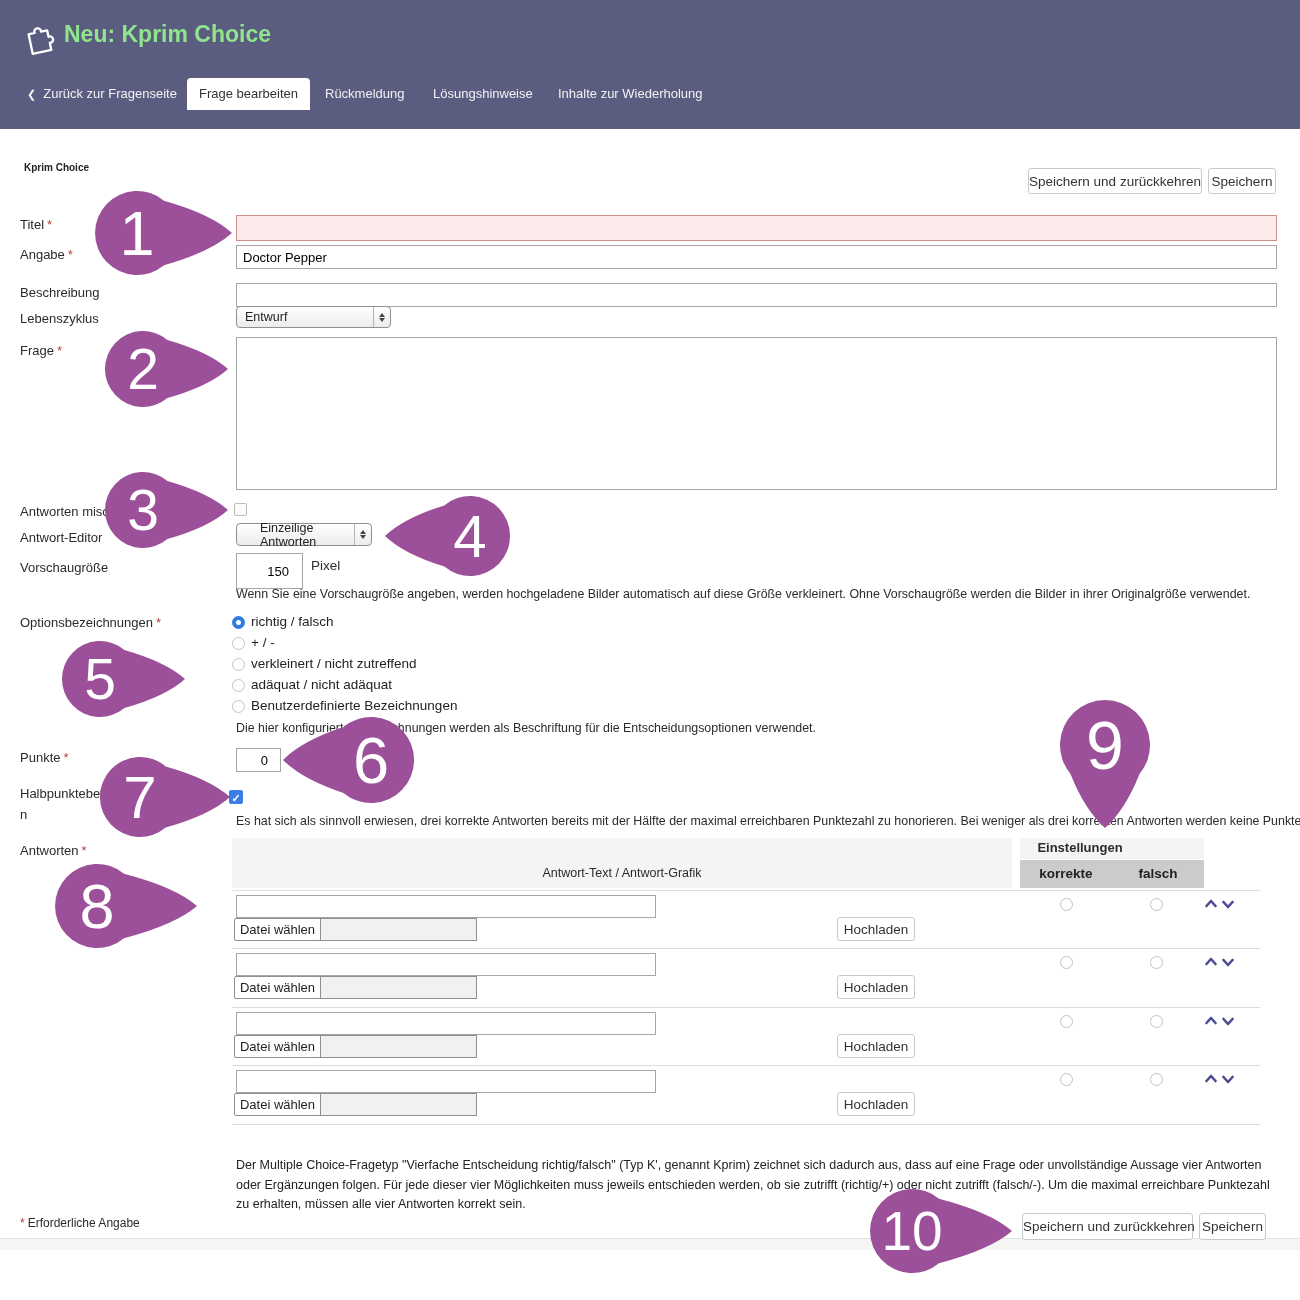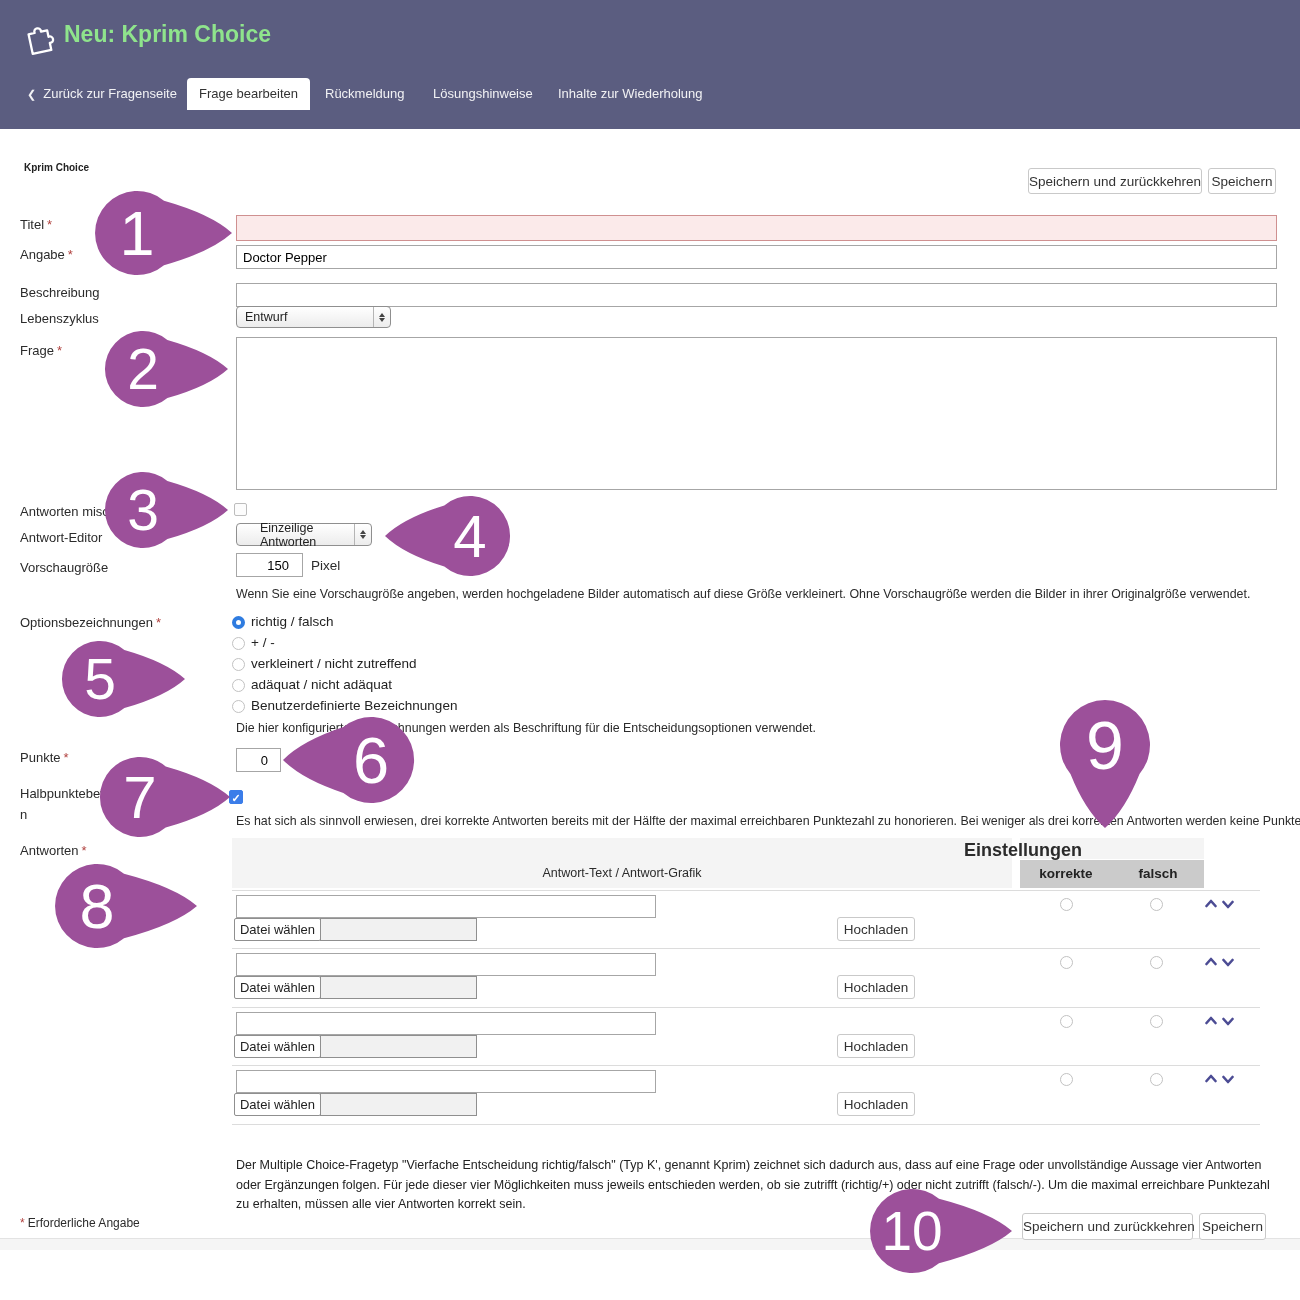--- a/index.html
+++ b/index.html
@@ -107,21 +107,21 @@
   <div class="abs lbl" style="left:20px;top:530px;">Antwort-Editor</div>
   <div class="sel" style="left:236px;top:523px;width:136px;height:23px;padding-left:23px;">
     <span>Einzeilige Antworten</span>
     <span class="spin">
         <span class="tri-up"></span>
         <span class="tri-dn"></span>
       </span>
   </div>
 
   <div class="abs lbl" style="left:20px;top:560px;">Vorschaugröße</div>
-  <input class="inp" style="left: 236px; top: 553px; width: 67px; height: 24px; text-align: right; padding-right: 13px;" value="150">
+  <input class="inp" style="left: 236px; top: 553px; width: 67px; height: 36px; text-align: right; padding-right: 13px;" value="150">
   <div class="abs" style="left:311px;top:558px;font-size:13.5px;">Pixel</div>
   <div class="help" style="left:236px;top:587px;">Wenn Sie eine Vorschaugröße angeben, werden hochgeladene Bilder automatisch auf diese Größe verkleinert. Ohne Vorschaugröße werden die Bilder in ihrer Originalgröße verwendet.</div>
 
   <div class="abs lbl" style="left:20px;top:615px;"><span>Optionsbezeichnungen</span><span class="req">*</span></div>
   <span class="radio sel-on" style="left:232px;top:616px;"></span>
   <div class="optlbl" style="left:251px;top:614px;">richtig / falsch</div>
   <span class="radio" style="left:232px;top:637px;"></span>
   <div class="optlbl" style="left:251px;top:635px;">+ / -</div>
   <span class="radio" style="left:232px;top:658px;"></span>
   <div class="optlbl" style="left:251px;top:656px;">verkleinert / nicht zutreffend</div>
@@ -135,21 +135,21 @@
   <input class="inp" style="left: 236px; top: 748px; width: 45px; height: 24px; text-align: right; padding-right: 12px;" value="0">
 
   <div class="abs lbl" style="left:20px;top:783px;width:180px;white-space:normal;word-break:break-all;line-height:21px;">Halbpunktebewertung aktivieren</div>
   <span class="cb on" style="left:229px;top:790px;">✓</span>
   <div class="help" style="left:236px;top:814px;">Es hat sich als sinnvoll erwiesen, drei korrekte Antworten bereits mit der Hälfte der maximal erreichbaren Punktezahl zu honorieren. Bei weniger als drei korrekten Antworten werden keine Punkte vergeben.</div>
 
   <div class="abs lbl" style="left:20px;top:843px;"><span>Antworten</span><span class="req">*</span></div>
 
   <div class="th-block" style="left:232px;top:838px;width:780px;height:50px;"></div>
   <div class="th-block" style="left:1020px;top:838px;width:184px;height:21px;"></div>
-  <div class="abs" style="left:964px;top:840px;width:184px;font-size:18px;font-weight:700;">Einstellungen</div>
+  <div class="abs" style="left:988px;top:840px;width:184px;text-align:center;font-size:13px;font-weight:700;">Einstellungen</div>
   <div class="th-dark" style="left:1020px;top:860px;width:92px;height:28px;line-height:28px;">korrekte</div>
   <div class="th-dark" style="left:1112px;top:860px;width:92px;height:28px;line-height:28px;">falsch</div>
   <div class="abs" style="left:232px;top:866px;width:780px;text-align:center;font-size:12.5px;font-weight:400;">Antwort-Text / Antwort-Grafik</div>
 
   <div class="sepline" style="top:890px;"></div>
   <div class="sepline" style="top:948px;"></div>
   <div class="sepline" style="top:1007px;"></div>
   <div class="sepline" style="top:1065px;"></div>
   <div class="sepline" style="top:1124px;"></div>
 

